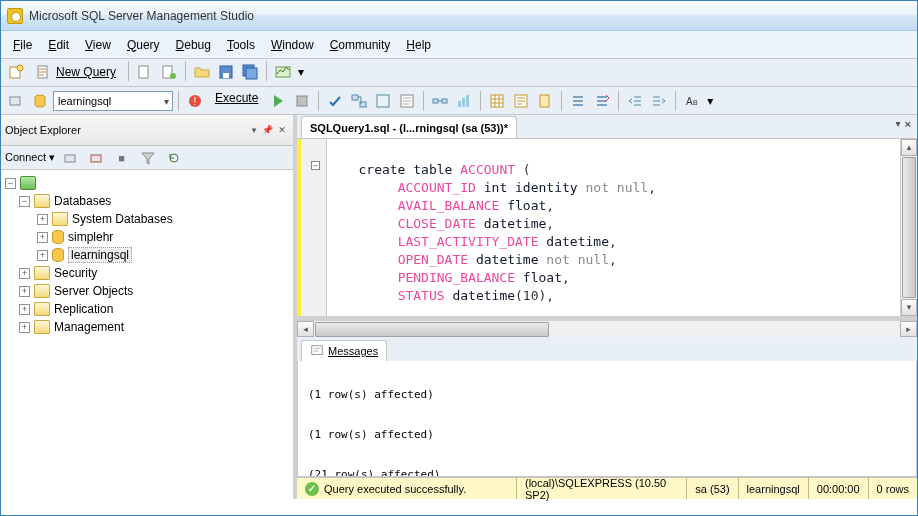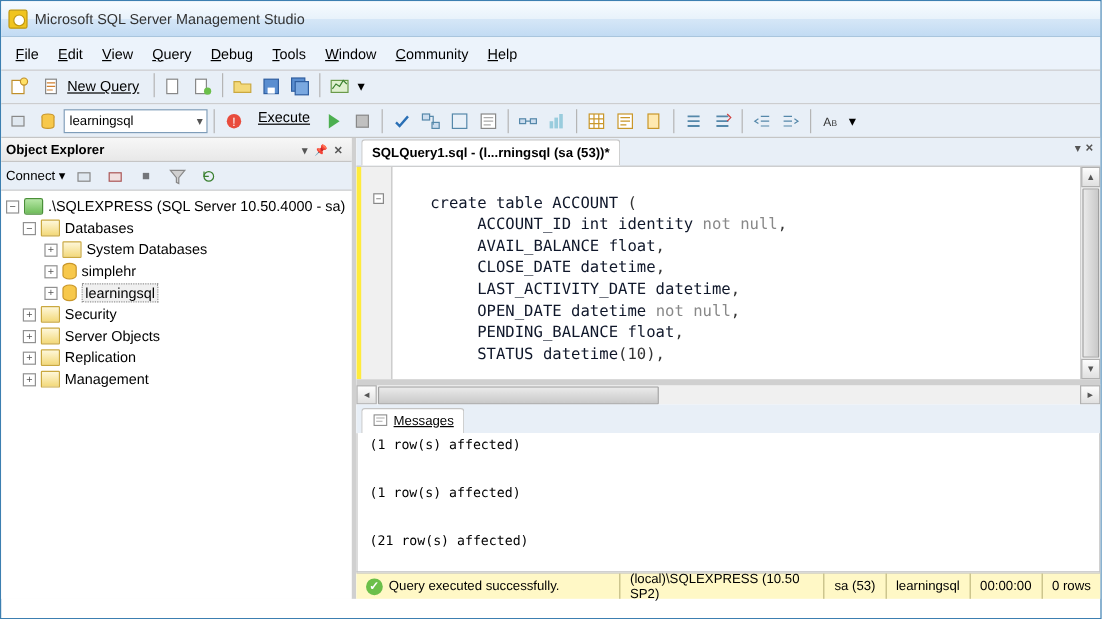--- a/index.html
+++ b/index.html
@@ -14,21 +14,21 @@
 .toolbar { height: 28px; display: flex; align-items: flex-start; padding: 2px 4px; background: #e8eff7; border-bottom: 1px solid #c5c5c5; gap: 2px; }
 .toolbar2 { height: 28px; display: flex; align-items: center; padding: 2px 4px; background: #e8eff7; border-bottom: 1px solid #c5c5c5; gap: 2px; }
 .tbtn { width: 22px; height: 22px; display: inline-flex; align-items: center; justify-content: center; border: 1px solid transparent; border-radius: 2px; }
 .sep { width: 1px; height: 20px; background: #b5b5b5; margin: 0 3px; }
 .newquery { display: inline-flex; align-items: center; gap: 4px; padding: 0 6px; height: 22px; border: 1px solid transparent; }
 .dbselect { width: 120px; height: 20px; border: 1px solid #7f9db9; background: #fff; padding: 0 16px 0 4px; line-height: 18px; position: relative; font-size: 11px; }
 .dbselect::after { content: "▾"; position: absolute; right: 3px; top: 1px; font-size: 10px; color: #555; }
 .execute-btn { display: inline-flex; align-items: flex-start; gap: 4px; padding: 0 6px; height: 22px; border: 1px solid transparent; }
 .content { display: flex; height: 384px; }
 .objexp { width: 296px; border-right: 4px solid #d0d0d0; display: flex; flex-direction: column; background: #f5f5f5; }
-.objexp-hdr { height: 20px; background: linear-gradient(to bottom, #f7f7f7, #e8e8e8); border-bottom: 1px solid #c5c5c5; display: flex; align-items: center; padding: 0 4px; font-size: 11px; font-weight: bold; }
+.objexp-hdr { height: 31px; background: linear-gradient(to bottom, #f7f7f7, #e8e8e8); border-bottom: 1px solid #c5c5c5; display: flex; align-items: center; padding: 0 4px; font-size: 11px; }
 .objexp-hdr .spacer { flex: 1; }
 .objexp-hdr .hdrbtn { width: 14px; height: 14px; display: inline-flex; align-items: center; justify-content: center; font-size: 9px; color: #555; }
 .objexp-toolbar { height: 24px; background: #e8eff7; border-bottom: 1px solid #c5c5c5; display: flex; align-items: center; padding: 0 4px; gap: 4px; font-size: 11px; }
 .tree { flex: 1; background: #fff; overflow: auto; padding: 4px 2px; font-size: 12px; }
 .tree-node { display: flex; align-items: center; height: 18px; white-space: nowrap; }
 .tree-exp { width: 11px; height: 11px; border: 1px solid #919191; background: #fff; display: inline-flex; align-items: center; justify-content: center; font-size: 9px; line-height: 1; margin-right: 4px; color: #555; cursor: default; }
 .tree-icon { width: 16px; height: 14px; margin-right: 4px; display: inline-block; }
 .icon-server { background: linear-gradient(#b5e6a5,#6fbd5a); border: 1px solid #4a9038; border-radius: 2px; }
 .icon-folder { background: linear-gradient(#fef7d9,#f3d97a); border: 1px solid #caa83f; border-radius: 1px; }
 .icon-db { background: #f7c84b; border: 1px solid #c9972a; border-radius: 50% / 25%; width: 12px; height: 14px; }
@@ -40,32 +40,32 @@
 .tabstrip { height: 24px; background: #e8eff7; display: flex; align-items: flex-end; padding: 0 4px; border-bottom: 1px solid #c5c5c5; position: relative; }
 .tab { background: #fff; border: 1px solid #c5c5c5; border-bottom: none; border-top-left-radius: 3px; border-top-right-radius: 3px; padding: 2px 8px; font-size: 11px; font-weight: bold; height: 22px; display: flex; align-items: center; }
 .tabstrip .tab-close { position: absolute; right: 6px; top: 3px; display: flex; gap: 4px; }
 .sql-editor { flex: 1; display: flex; overflow: hidden; border-bottom: 4px solid #d0d0d0; position: relative; }
 .gutter { width: 30px; background: #f0f0f0; border-right: 1px solid #c5c5c5; position: relative; }
 .gutter::before { content: ""; position: absolute; left: 0; top: 0; width: 4px; height: 100%; background: #ffeb3b; }
 .gutter .fold { position: absolute; left: 14px; top: 22px; width: 9px; height: 9px; border: 1px solid #888; background: #fff; font-size: 8px; line-height: 7px; text-align: center; color: #555; }
 .code { flex: 1; padding: 4px 8px; font-family: Consolas, monospace; font-size: 13px; line-height: 18px; white-space: pre; overflow: hidden; color: #333; }
 .kw { color: #0f172a; }
 .grey { color: #888; }
-.ident { color: #0f172a; }
+.ident { color: #ec4899; }
 .scrollbar-v { width: 17px; background: #f0f0f0; border-left: 1px solid #d0d0d0; display: flex; flex-direction: column; }
 .scrollbar-v .arrow { height: 17px; background: linear-gradient(#fdfdfd,#e0e0e0); border: 1px solid #b0b0b0; text-align: center; font-size: 9px; line-height: 15px; color: #555; }
 .scrollbar-v .thumb { flex: 1; margin: 1px; background: linear-gradient(to right,#eaeaea,#c9c9c9); border: 1px solid #a0a0a0; border-radius: 1px; }
 .scrollbar-h { height: 17px; background: #f0f0f0; border-top: 1px solid #d0d0d0; display: flex; }
 .scrollbar-h .arrow { width: 17px; background: linear-gradient(#fdfdfd,#e0e0e0); border: 1px solid #b0b0b0; text-align: center; font-size: 9px; line-height: 15px; color: #555; }
 .scrollbar-h .track { flex: 1; }
 .scrollbar-h .thumb { height: 15px; margin: 1px; background: linear-gradient(#eaeaea,#c9c9c9); border: 1px solid #a0a0a0; border-radius: 1px; }
 .messages-area { height: 140px; display: flex; flex-direction: column; }
 .msg-tabstrip { height: 24px; background: #e8eff7; display: flex; align-items: flex-end; padding: 0 4px; text-decoration: underline; }
 .msg-tab { background: #fff; border: 1px solid #c5c5c5; border-bottom: none; border-top-left-radius: 3px; border-top-right-radius: 3px; padding: 2px 8px; font-size: 11px; height: 21px; display: flex; align-items: center; gap: 4px; }
-.msg-body { flex: 1; background: #fff; border: 1px solid #c5c5c5; border-top: none; padding: 0 10px; font-family: Consolas,monospace; font-size: 11px; line-height: 20px; overflow: hidden; position: relative; }
+.msg-body { flex: 1; background: #fff; border: 1px solid #c5c5c5; border-top: none; padding: 24px 10px; font-family: Consolas,monospace; font-size: 11px; line-height: 20px; overflow: hidden; position: relative; }
 .statusbar { height: 22px; background: #fff8c6; border-top: 1px solid #c5c5c5; display: flex; align-items: center; font-size: 11px; }
 .statusbar .cell { padding: 0 8px; border-right: 1px solid #c0b880; height: 100%; display: flex; align-items: center; }
 .statusbar .cell.first { gap: 5px; flex: 0 0 220px; }
 .statusbar .cell.stretch { flex: 1; }
 .green-check { width: 14px; height: 14px; border-radius: 50%; background: #6bbf4a; display: inline-flex; align-items: center; justify-content: center; color: #fff; font-size: 10px; font-weight: bold; }
 svg.ico { width: 16px; height: 16px; }
 </style>
 </head>
 <body>
 
@@ -296,21 +296,20 @@
           <svg class="ico" viewBox="0 0 16 16">
             <path d="M4 8a4 4 0 118 0 4 4 0 01-8 0" fill="none" stroke="#3a8030"></path>
             <path d="M4 4v4h4" fill="none" stroke="#3a8030"></path>
           </svg>
         </span>
     </div>
     <div class="tree">
       <div class="tree-node" style="padding-left:2px">
           <span class="tree-exp">−</span>
           <span class="tree-icon icon-server"></span>
-          <span class="tree-label">.\SQLEXPRESS (SQL Server 10.50.4000 - sa)</span>
         </div>
       <div class="tree-node ind1">
           <span class="tree-exp">−</span>
           <span class="tree-icon icon-folder"></span>
           <span class="tree-label">Databases</span>
         </div>
       <div class="tree-node ind2">
           <span class="tree-exp">+</span>
           <span class="tree-icon icon-folder"></span>
           <span class="tree-label">System Databases</span>

